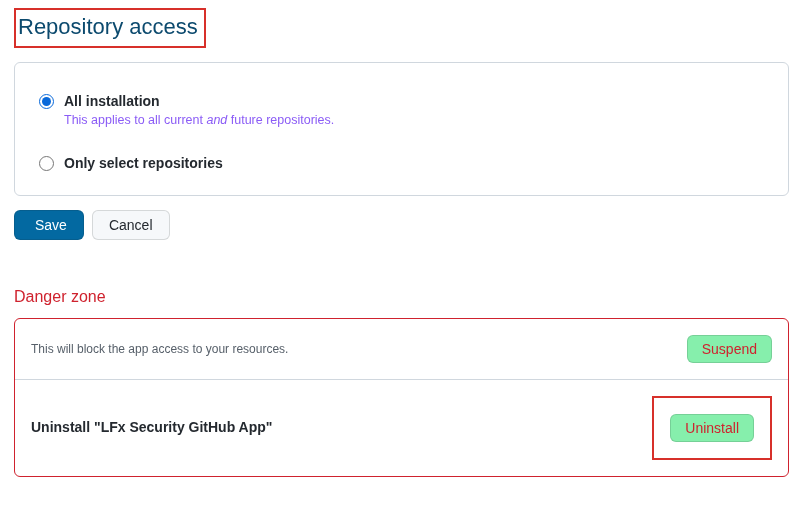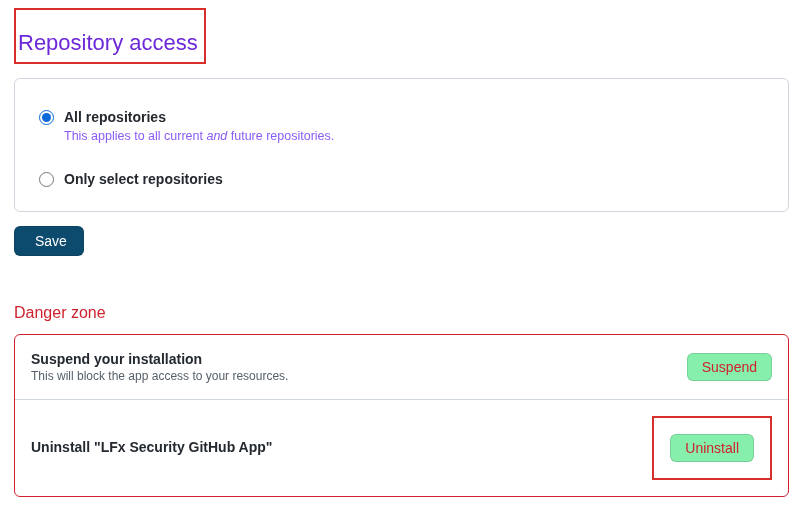--- a/index.html
+++ b/index.html
@@ -11,22 +11,22 @@
       font-family: -apple-system, BlinkMacSystemFont, "Segoe UI", Helvetica, Arial, sans-serif;
       font-size: 14px;
       color: #24292f;
       background: #ffffff;
       padding: 8px 14px;
       width: 803px;
     }
     .repo-access-heading {
       font-size: 22px;
       font-weight: 400;
-      color: #6d28d9;
-      padding: 20px 6px 6px 2px;
+      color: #0c4a6e;
+      padding: 4px 6px 6px 2px;
       border: 2px solid #d7302a;
       display: inline-block;
       margin-bottom: 14px;
     }
     .repo-box {
       border: 1px solid #d0d7de;
       border-radius: 6px;
       padding: 30px 24px 24px 24px;
       margin-bottom: 14px;
     }
@@ -70,21 +70,21 @@
     .btn {
       font-size: 14px;
       font-weight: 500;
       padding: 6px 16px;
       border-radius: 6px;
       border: 1px solid rgba(27,31,36,0.15);
       cursor: pointer;
       font-family: inherit;
     }
     .btn-primary {
-      background-color: #0c4a6e;
+      background-color: #0369a1;
       color: #ffffff;
       border-color: rgba(27,31,36,0.15);
       padding-left: 20px;
     }
     .btn-default {
       background-color: #f6f8fa;
       color: #24292f;
     }
     .danger-heading {
       font-size: 16px;
@@ -140,45 +140,45 @@
 <body>
 
 
 
 <h2 class="repo-access-heading">Repository access</h2>
 
 <div class="repo-box">
   <div class="radio-group">
     <div class="radio-row">
       <input type="radio" name="repoaccess" checked="" style="">
-      <label class="radio-label">All repositories</label>
+      <label class="radio-label">All installation</label>
     </div>
     <div class="radio-desc">
       <span>This applies to all current </span><em>and</em><span> future repositories.</span>
     </div>
   </div>
 
   <div class="radio-group">
     <div class="radio-row">
       <input type="radio" name="repoaccess" style="">
       <label class="radio-label">Only select repositories</label>
     </div>
   </div>
 </div>
 
 <div class="actions">
   <button class="btn btn-primary">Save</button>
+  <button class="btn btn-default">Cancel</button>
 </div>
 
 <h2 class="danger-heading">Danger zone</h2>
 
 <div class="danger-box">
   <div class="danger-row">
     <div class="danger-info">
-      <div class="danger-title">Suspend your installation</div>
       <div class="danger-desc">This will block the app access to your resources.</div>
     </div>
     <button class="btn-danger">Suspend</button>
   </div>
 
   <div class="danger-row">
     <div class="danger-info">
       <div class="danger-title">Uninstall "LFx Security GitHub App"</div>
     </div>
     <span class="uninstall-highlight">

